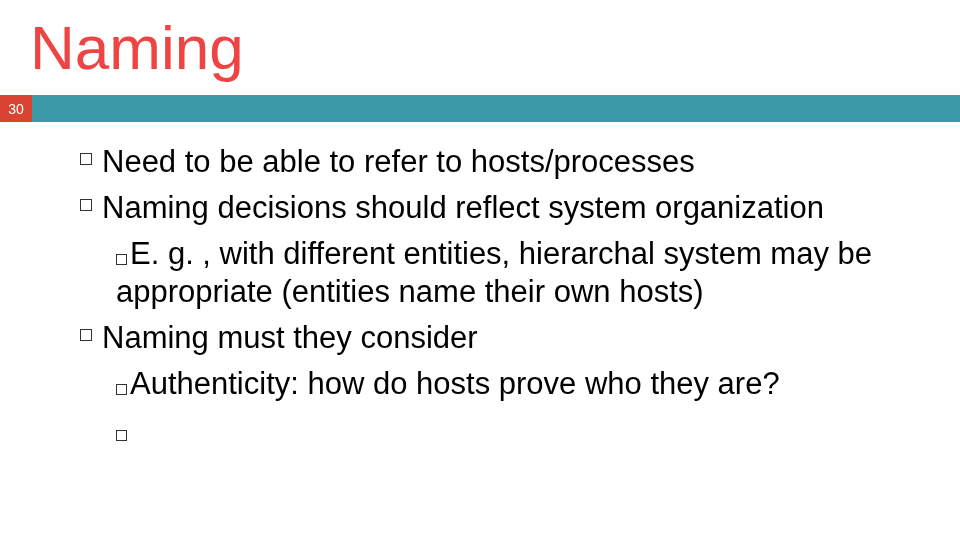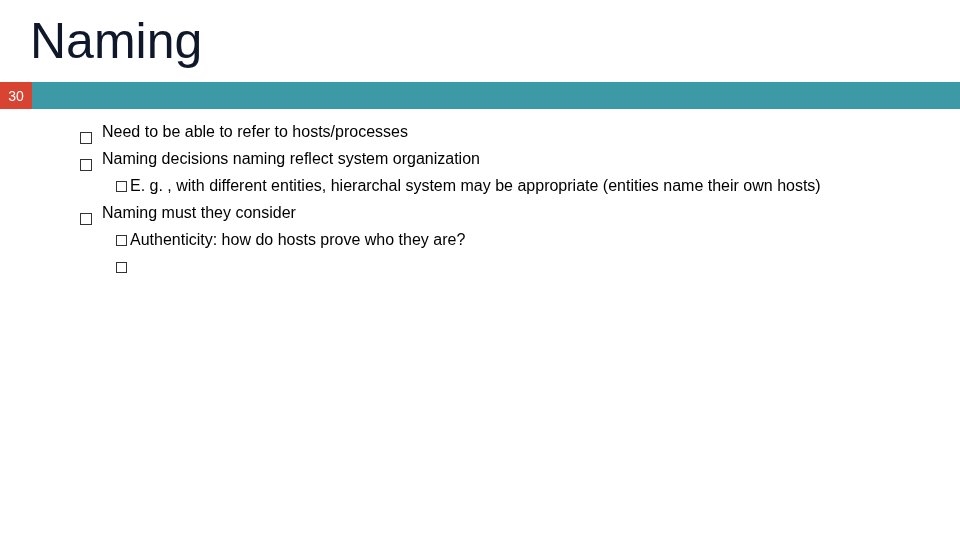--- a/index.html
+++ b/index.html
@@ -1,21 +1,21 @@
 <!DOCTYPE html>
 <html><head>
 <meta charset="utf-8">
 <style>
   * { margin: 0; padding: 0; box-sizing: border-box; }
   html, body { width: 960px; height: 540px; background: #fff; font-family: Arial, Helvetica, sans-serif; color: #000; }
   .slide { width: 960px; height: 540px; position: relative; }
-  .title { font-size: 50px; font-weight: 400; padding: 12px 0 0 30px; color: #0f172a; }
+  .title { font-size: 62px; font-weight: 400; padding: 12px 0 0 30px; color: #ef4444; }
   .bar { position: relative; width: 960px; height: 27px; background: #3b9aa6; margin-top: 12px; }
   .bar .num { position: absolute; left: 0; top: 0; width: 32px; height: 27px; background: #d94432; color: #fff; font-size: 14px; display: flex; align-items: center; justify-content: center; }
-  .content { padding: 6px 20px 0 50px; font-size: 16px; line-height: 1.25; }
+  .content { padding: 14px 20px 0 50px; font-size: 31px; line-height: 1.25; }
   .l1 { position: relative; margin: 7px 0 0 30px; padding-left: 22px; }
   .l1::before { content: ""; position: absolute; left: 0; top: 10px; width: 10px; height: 10px; border: 1.5px solid #333; background: transparent; }
   .l2 { position: relative; margin: 7px 0 0 66px; padding-left: 0; }
   .l2 .box { display: inline-block; width: 11px; height: 11px; border: 1.5px solid #333; background: transparent; margin-right: 3px; vertical-align: -1px; }
 </style>
 </head>
 <body>
 <div class="slide">
 
 <div class="title">Naming</div>
@@ -24,21 +24,21 @@
   <div class="num">30</div>
 </div>
 
 <div class="content">
 
   <div class="l1">
     <span>Need to be able to refer to hosts/processes</span>
   </div>
 
   <div class="l1">
-    <span>Naming decisions naming reflect system organization</span>
+    <span>Naming decisions should reflect system organization</span>
   </div>
 
   <div class="l2">
     <span class="box"></span><span>E. g. , with different entities, hierarchal system may be appropriate (entities name their own hosts)</span>
   </div>
 
   <div class="l1">
     <span>Naming must they consider</span>
   </div>
 

